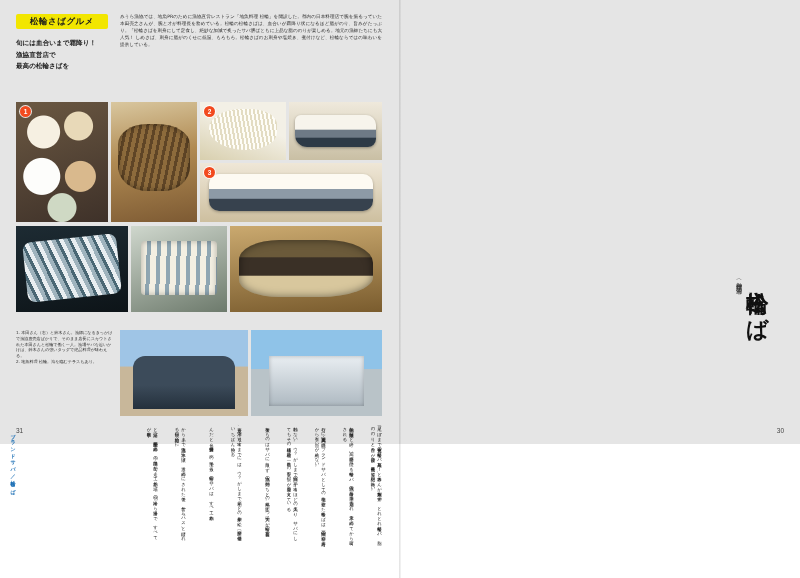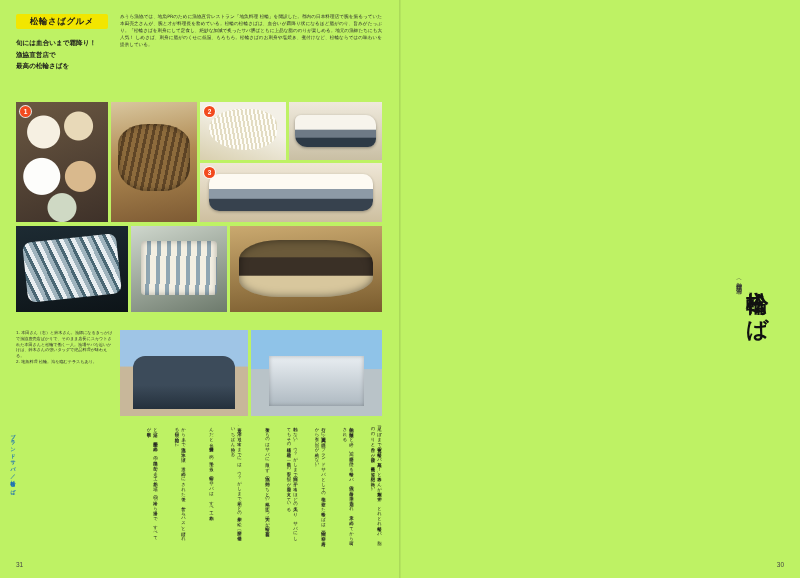--- a/index.html
+++ b/index.html
@@ -3,21 +3,21 @@
 <meta charset="utf-8">
 <style>
   html,body{margin:0;padding:0;}
   body{
     width:800px;height:578px;
     background:#c8c8c8;
     font-family:"Liberation Sans", sans-serif;
     overflow:hidden;
   }
   .spread{position:relative;width:800px;height:578px;background:#ffffff;}
-  .page{position:absolute;top:0;height:578px;background:#bef264;text-decoration:underline;}
+  .page{position:absolute;top:0;height:444px;background:#e5e5e5;text-decoration:underline;}
   .page-left{left:0;width:400px;}
   .page-right{left:400px;width:400px;}
   .gutter{position:absolute;left:399px;top:0;width:2px;height:578px;
     background:linear-gradient(to right,rgba(0,0,0,.12),rgba(0,0,0,.04));}
 
   
   .vtext{writing-mode:vertical-rl;text-orientation:upright;}
   .jp{font-family:"DejaVu Sans","Liberation Sans",sans-serif;}
 
   

